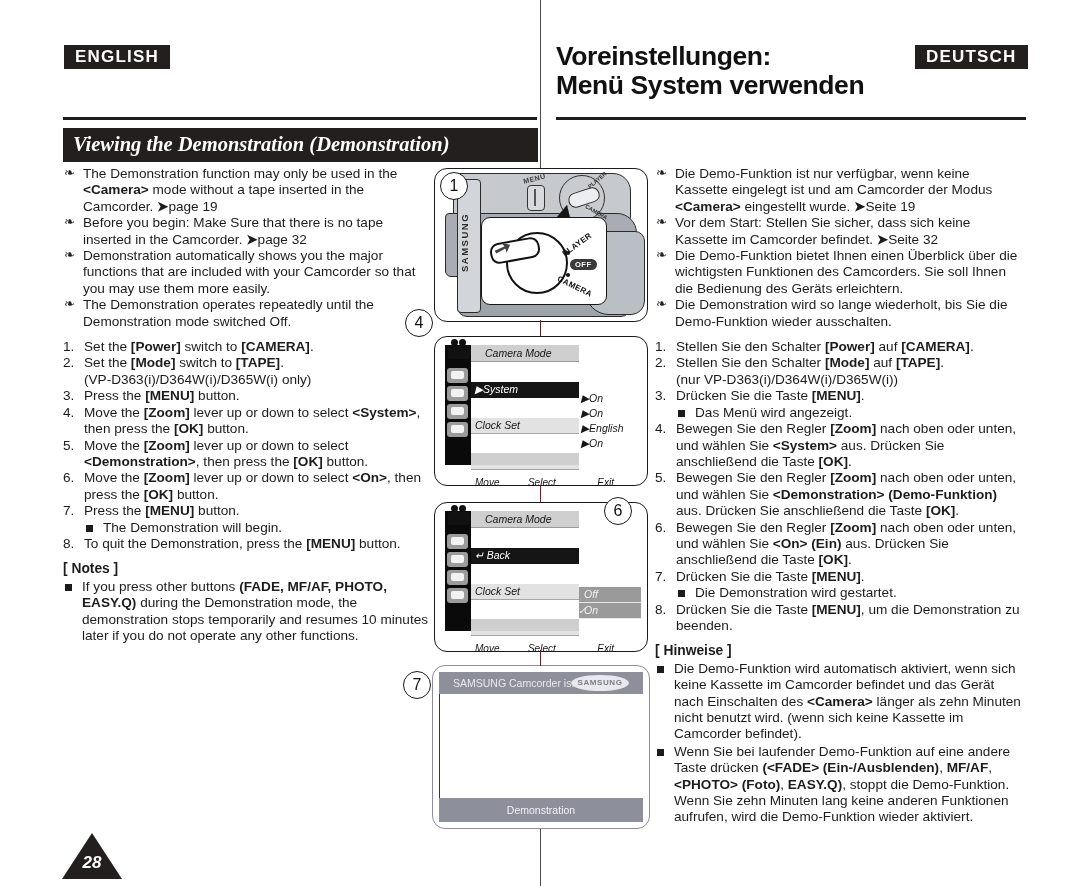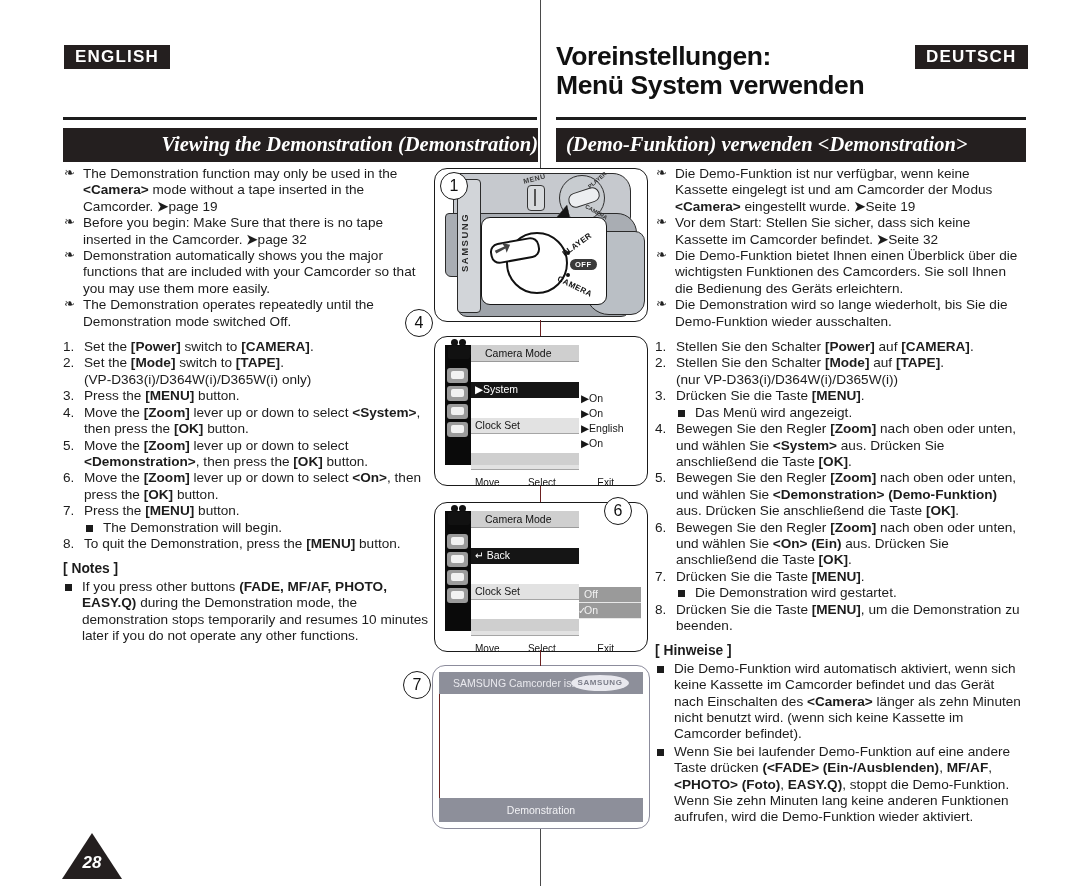--- a/index.html
+++ b/index.html
@@ -38,21 +38,21 @@
   #hr-en{left:63px;top:117px;width:474px;}
   #hr-de{left:556px;top:117px;width:470px;}
 
   
   .section-bar{
     position:absolute;background:#241f1f;color:#fff;
     font-family:"Liberation Serif",serif;
     font-style:italic;font-weight:bold;font-size:20.5px;
     padding:5px 0 6px 10px;line-height:1.1;white-space:nowrap;
   }
-  #section-en{left:63px;top:128px;width:465px;text-align:right;}
+  #section-en{left:63px;top:128px;width:465px;}
   #section-de{left:556px;top:128px;width:460px;}
 
   
   .col{position:absolute;font-size:13.6px;line-height:16.4px;color:#1c1c1c;}
   #col-en{left:63px;top:166px;width:372px;}
   #col-de{left:655px;top:166px;width:368px;}
 
   .bullets{margin:0;padding:0;list-style:none;}
   .bullets li{
     position:relative;padding-left:20px;margin-bottom:0px;
@@ -175,21 +175,21 @@
   #dot1{left:84px;top:33px;}
   #dot2{left:84px;top:55px;}
 
   
   .lcd{
     position:absolute;width:212px;height:148px;background:#fff;
     border:1.6px solid #1a1a1a;border-radius:13px;overflow:hidden;
   }
   #lcd1{left:434px;top:336px;}
   #lcd2{left:434px;top:502px;}
-  .lcd-inner{position:absolute;left:8px;top:8px;right:8px;bottom:8px;}
+  .lcd-inner{position:absolute;left:8px;top:8px;right:8px;bottom:8px;font-style:italic;}
 
   .menu-grid{
     position:absolute;left:0;top:0;width:196px;height:108px;
   }
   .icon-col{
     position:absolute;left:2px;top:0;width:26px;height:108px;background:#0a0a0a;
   }
   .mode-icon{
     position:absolute;left:2px;top:-2px;width:28px;height:20px;
   }
@@ -318,21 +318,20 @@
   </div>
 
   <div class="lang-tag" id="lang-de">DEUTSCH</div>
 
   <div class="chapter" id="chapter-de">
     <div>Voreinstellungen:</div>
     <div>Menü System verwenden</div>
   </div>
   <div class="hr-thick" id="hr-de"></div>
 
-  <div class="section-bar" id="section-de">(Demo-Funktion) verwenden &lt;Demonstration&gt;</div>
 
   <div class="col" id="col-de">
     <ul class="bullets">
       <li><span class="mk">❧</span>Die Demo-Funktion ist nur verfügbar, wenn keine Kassette eingelegt ist und am Camcorder der Modus <b>&lt;Camera&gt;</b> eingestellt wurde. <b>➤</b>Seite 19</li>
       <li><span class="mk">❧</span>Vor dem Start: Stellen Sie sicher, dass sich keine Kassette im Camcorder befindet. <b>➤</b>Seite 32</li>
       <li><span class="mk">❧</span>Die Demo-Funktion bietet Ihnen einen Überblick über die wichtigsten Funktionen des Camcorders. Sie soll Ihnen die Bedienung des Geräts erleichtern.</li>
       <li><span class="mk">❧</span>Die Demonstration wird so lange wiederholt, bis Sie die Demo-Funktion wieder ausschalten.</li>
     </ul>
 
     <div class="spacer"></div>

